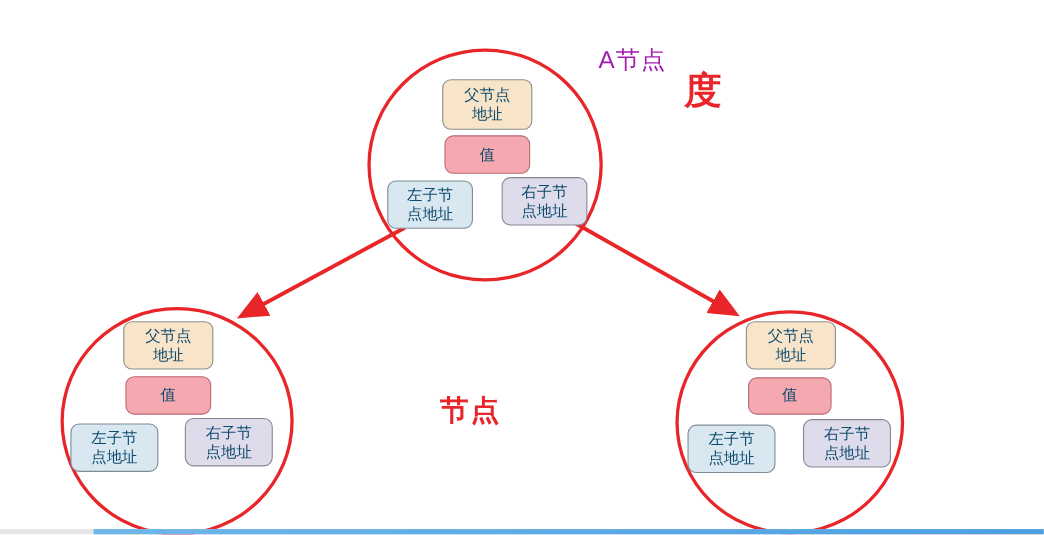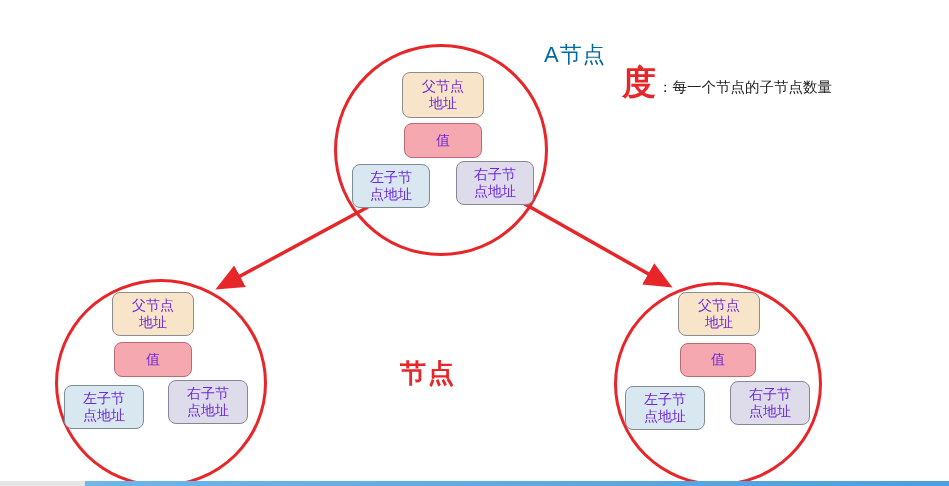--- a/index.html
+++ b/index.html
@@ -13,21 +13,21 @@
   .canvas { position: absolute; inset: 0; background: #ffffff; }
 
   .title {
     position: absolute; left: 50px; top: 22px;
     font-size: 21px; font-weight: bold; color: #141414;
     letter-spacing: 1px;
   }
 
   .node-label {
     position: absolute;
-    font-size: 22px; color: #0369a1; font-weight: 500;
+    font-size: 22px; color: #a21caf; font-weight: 500;
     letter-spacing: 1px;
   }
   .label-a { left: 544px; top: 40px; }
   .label-b { left: 28px;  top: 243px; }
   .label-c { left: 788px; top: 250px; }
 
   .degree-term {
     position: absolute; left: 622px; top: 60px;
     font-size: 34px; font-weight: bold; color: #e8262a;
   }
@@ -48,21 +48,21 @@
     border-radius: 50%;
     background: transparent;
   }
   .circle-a { left: 334px; top: 44px;  width: 214px; height: 212px; }
   .circle-b { left: 55px;  top: 279px; width: 212px; height: 208px; }
   .circle-c { left: 614px; top: 282px; width: 208px; height: 204px; }
 
   .box {
     position: absolute;
     border-radius: 8px;
-    font-size: 14px; color: #6d28d9;
+    font-size: 14px; color: #0c4a6e;
     line-height: 1.25;
     display: flex; align-items: center; justify-content: center;
     text-align: center;
     white-space: pre-line;
     padding: 2px 4px;
   }
   .box-parent { background: #f8e4c9; border: 1.6px solid #8d8d8d; }
   .box-value  { background: #f6a8b1; border: 1.6px solid #b96a73; }
   .box-left   { background: #d9e7f1; border: 1.6px solid #7f8b95; }
   .box-right  { background: #dedbeb; border: 1.6px solid #8a8595; }
@@ -127,21 +127,20 @@
   <div class="circle circle-a"></div>
   <div class="box box-parent a-parent">父节点
 地址</div>
   <div class="box box-value a-value">值</div>
   <div class="box box-left a-left">左子节
 点地址</div>
   <div class="box box-right a-right">右子节
 点地址</div>
 
   <div class="degree-term">度</div>
-  <div class="degree-def">：每一个节点的子节点数量</div>
 
   <div class="circle circle-b"></div>
   <div class="box box-parent b-parent">父节点
 地址</div>
   <div class="box box-value b-value">值</div>
   <div class="box box-left b-left">左子节
 点地址</div>
   <div class="box box-right b-right">右子节
 点地址</div>
 

